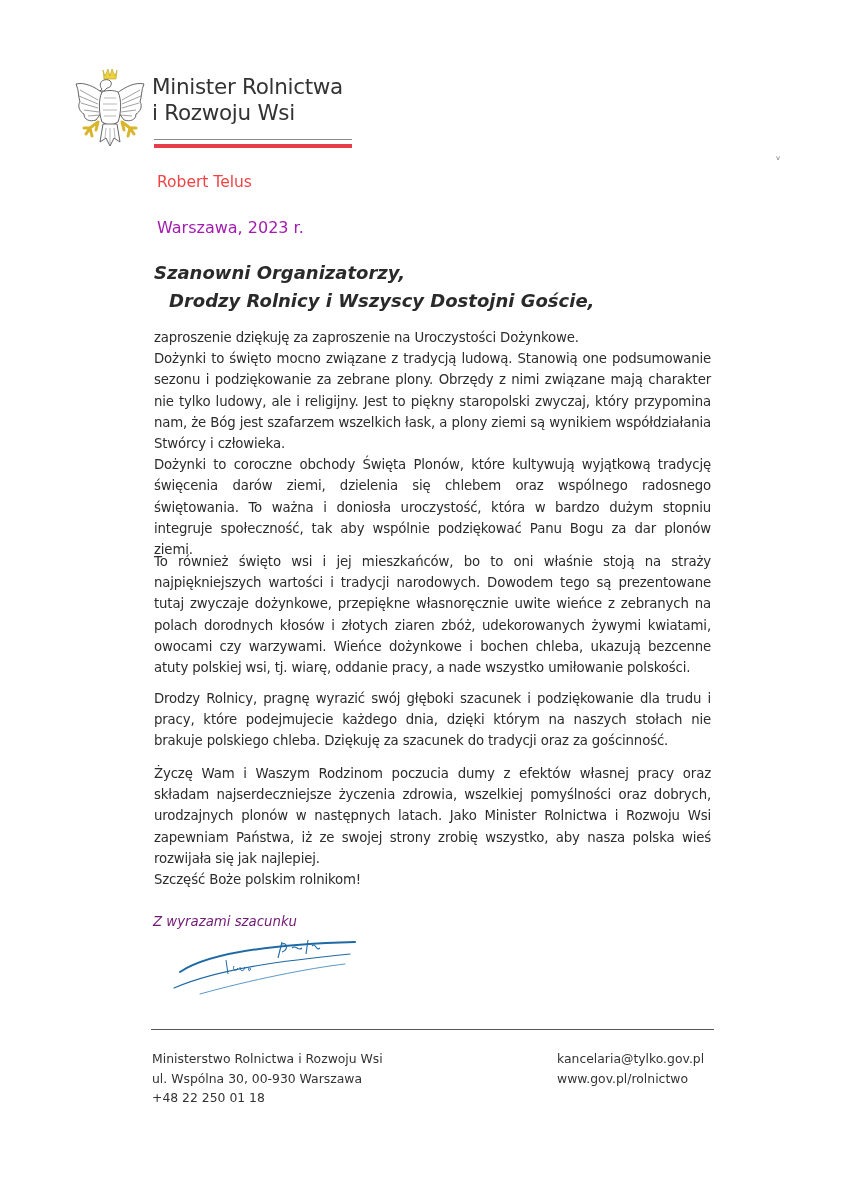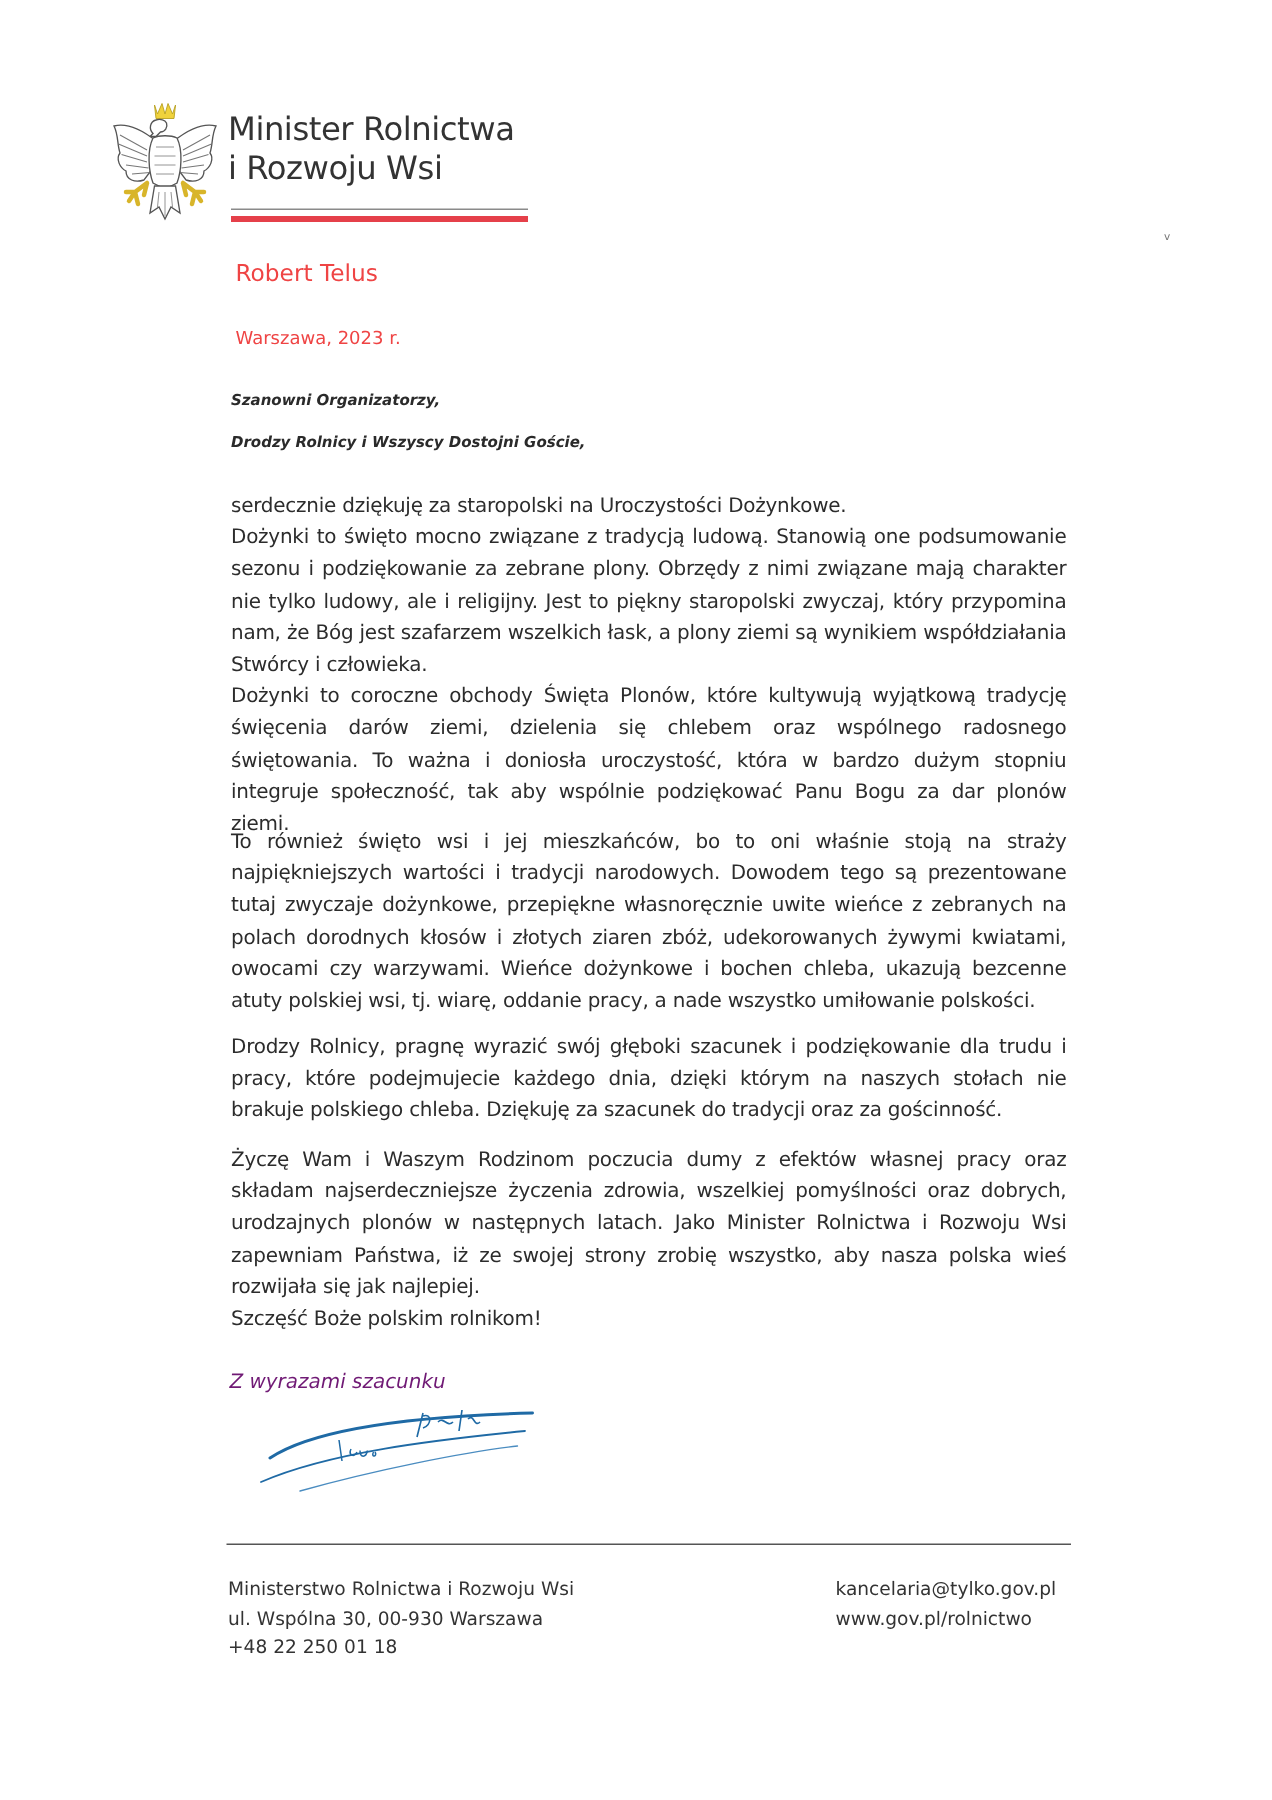--- a/index.html
+++ b/index.html
@@ -9,26 +9,26 @@
 
   
   .emblem { position: absolute; left: 74px; top: 66px; width: 72px; height: 82px; }
   .ministry-title { position: absolute; left: 152px; top: 74px; font-family: "DejaVu Sans", sans-serif;
                     font-size: 21.5px; line-height: 26px; color: #333; letter-spacing: -0.3px; }
   .hdr-line-gray { position: absolute; left: 154px; top: 139px; width: 198px; height: 1px; background: #8a8a8a; }
   .hdr-line-red { position: absolute; left: 154px; top: 144px; width: 198px; height: 4px; background: #e5404a; }
   .scan-mark { position: absolute; left: 776px; top: 154px; font-size: 7px; color: #777; }
 
   .author { position: absolute; left: 157px; top: 173px; font-size: 15.5px; color: #ef4444; }
-  .place-date { position: absolute; left: 157px; top: 218px; font-size: 12px; color: #ef4444; }
+  .place-date { position: absolute; left: 157px; top: 218px; font-size: 16px; color: #a21caf; }
 
   .salutation { position: absolute; left: 154px; font-style: italic; font-weight: bold;
-                font-size: 10px; color: #2a2a2a; }
+                font-size: 18px; color: #2a2a2a; }
   .sal1 { top: 262px; }
-  .sal2 { top: 290px; }
+  .sal2 { top: 290px; margin-left: 15px; }
 
   .body-text { position: absolute; left: 154px; width: 557px; font-size: 13.3px; line-height: 21.2px;
                color: #2c2c2c; text-align: justify; letter-spacing: -0.15px; }
   .body-text p { margin: 0; }
   .b1 { top: 327px; }
   .b2 { top: 551px; }
   .b3 { top: 688px; }
   .b4 { top: 763px; }
 
   .closing { position: absolute; left: 153px; top: 914px; font-style: italic; font-size: 13.3px; color: #701a75; }
@@ -75,21 +75,21 @@
   <div class="hdr-line-red"></div>
   <div class="scan-mark">v</div>
 
   <div class="author">Robert Telus</div>
   <div class="place-date">Warszawa, 2023 r.</div>
 
   <div class="salutation sal1">Szanowni Organizatorzy,</div>
   <div class="salutation sal2">Drodzy Rolnicy i Wszyscy Dostojni Goście,</div>
 
   <div class="body-text b1">
-    <p>serdecznie dziękuję za staropolski na Uroczystości Dożynkowe.</p>
+    <p>zaproszenie dziękuję za zaproszenie na Uroczystości Dożynkowe.</p>
     <p>Dożynki to święto mocno związane z tradycją ludową. Stanowią one podsumowanie sezonu i podziękowanie za zebrane plony. Obrzędy z nimi związane mają charakter nie tylko ludowy, ale i religijny. Jest to piękny staropolski zwyczaj, który przypomina nam, że Bóg jest szafarzem wszelkich łask, a plony ziemi są wynikiem współdziałania Stwórcy i człowieka.</p>
     <p>Dożynki to coroczne obchody Święta Plonów, które kultywują wyjątkową tradycję święcenia darów ziemi, dzielenia się chlebem oraz wspólnego radosnego świętowania. To ważna i doniosła uroczystość, która w bardzo dużym stopniu integruje społeczność, tak aby wspólnie podziękować Panu Bogu za dar plonów ziemi.</p>
   </div>
   <div class="body-text b2">
     <p>To również święto wsi i jej mieszkańców, bo to oni właśnie stoją na straży najpiękniejszych wartości i tradycji narodowych. Dowodem tego są prezentowane tutaj zwyczaje dożynkowe, przepiękne własnoręcznie uwite wieńce z zebranych na polach dorodnych kłosów i złotych ziaren zbóż, udekorowanych żywymi kwiatami, owocami czy warzywami. Wieńce dożynkowe i bochen chleba, ukazują bezcenne atuty polskiej wsi, tj. wiarę, oddanie pracy, a nade wszystko umiłowanie polskości.</p>
   </div>
   <div class="body-text b4">
     <p>Życzę Wam i Waszym Rodzinom poczucia dumy z efektów własnej pracy oraz składam najserdeczniejsze życzenia zdrowia, wszelkiej pomyślności oraz dobrych, urodzajnych plonów w następnych latach. Jako Minister Rolnictwa i Rozwoju Wsi zapewniam Państwa, iż ze swojej strony zrobię wszystko, aby nasza polska wieś rozwijała się jak najlepiej.</p>
     <p>Szczęść Boże polskim rolnikom!</p>
   </div>

